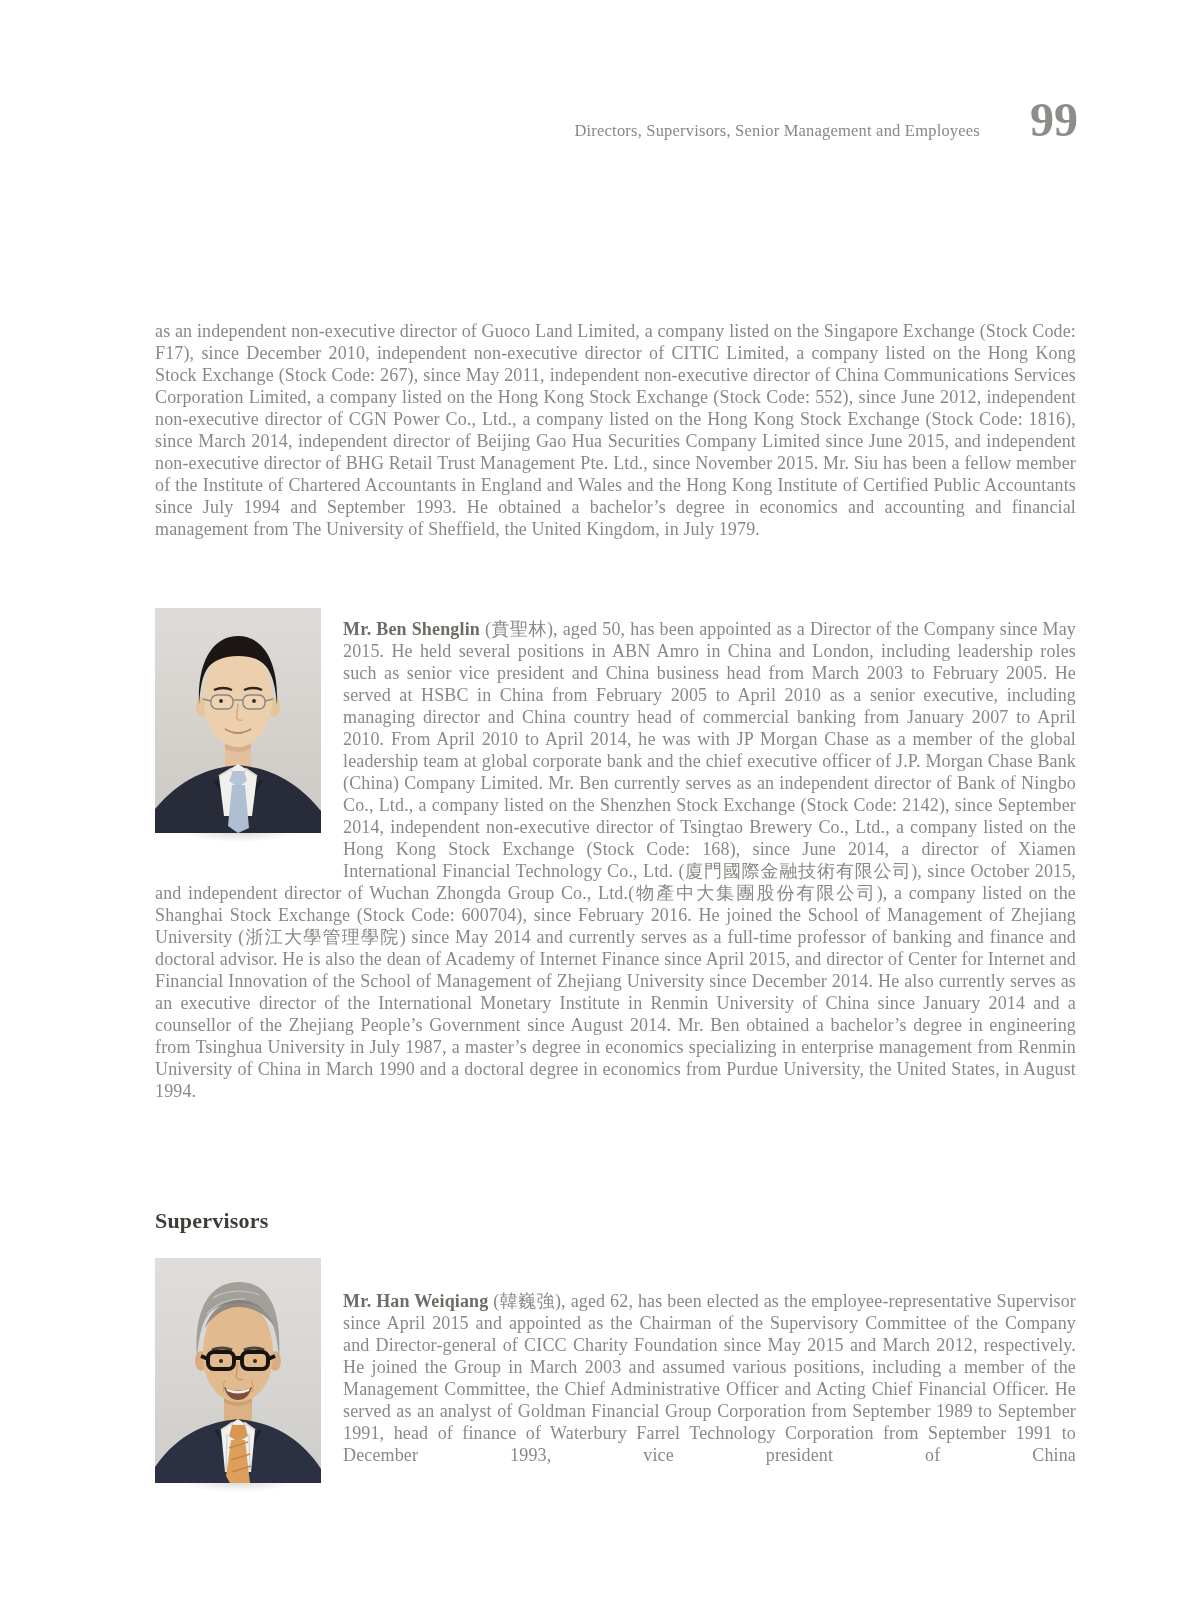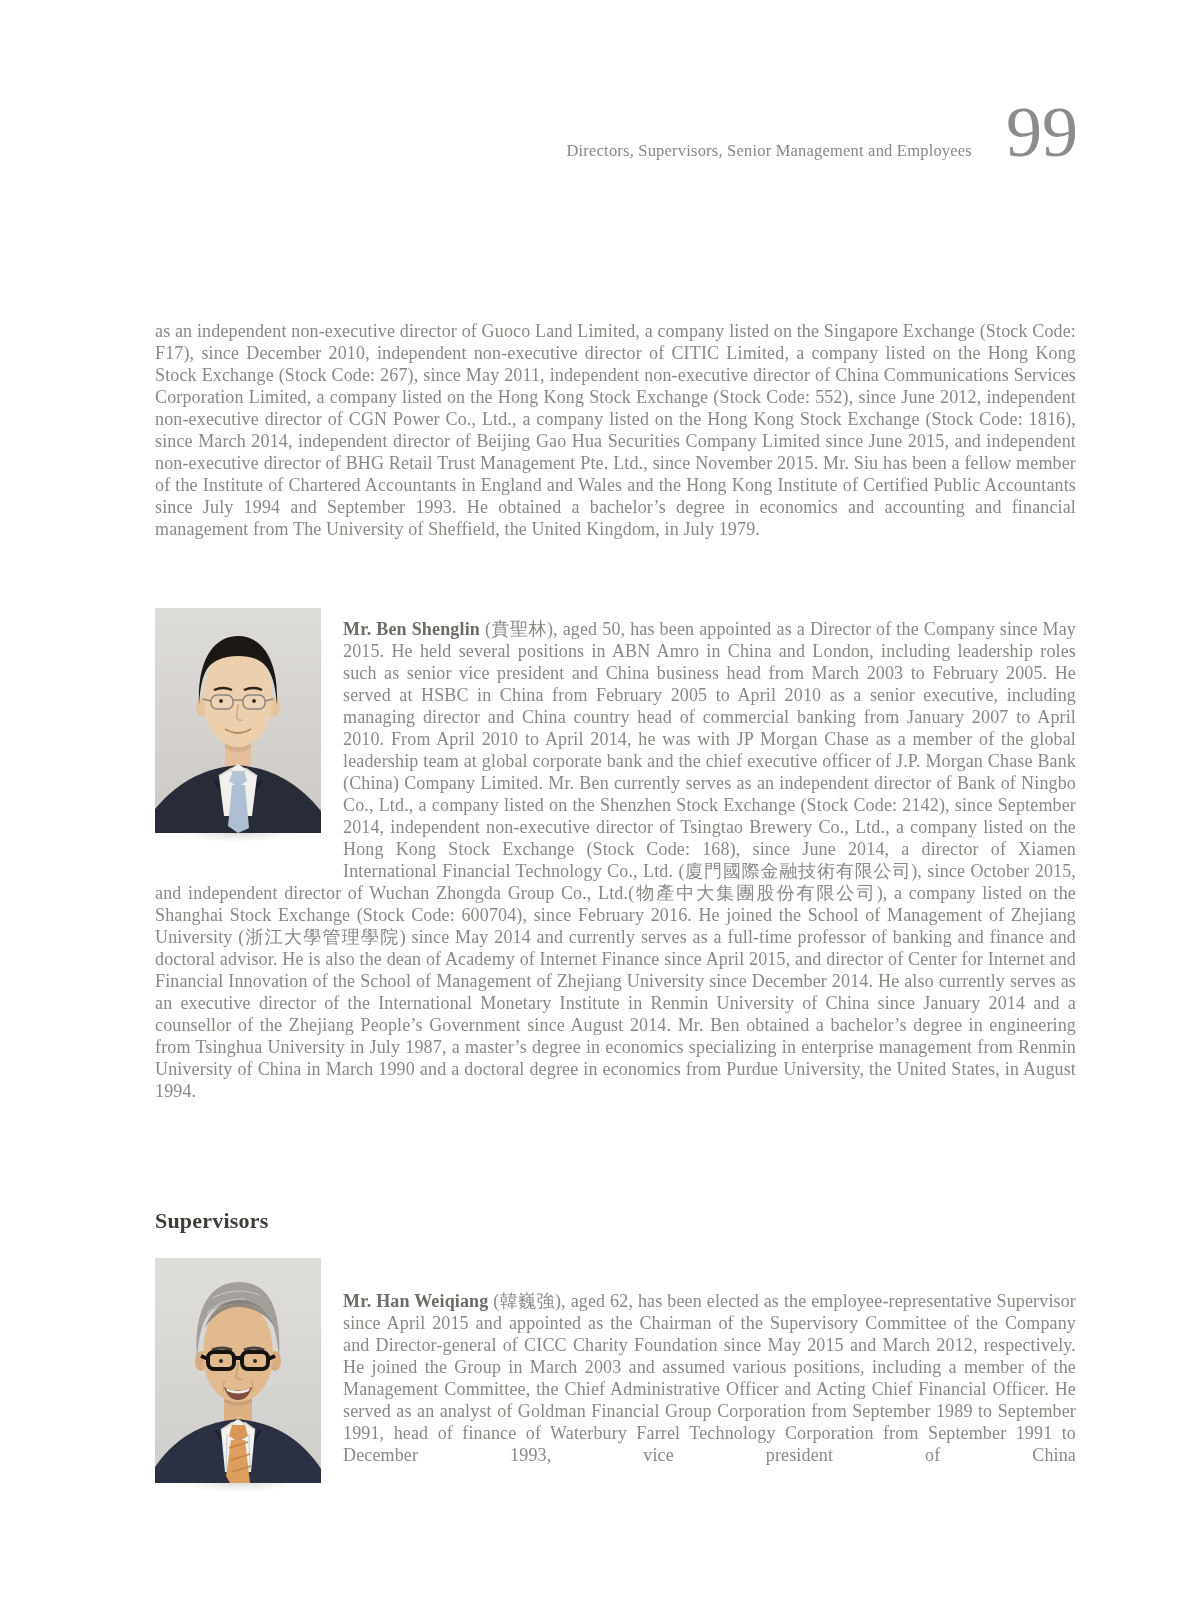--- a/index.html
+++ b/index.html
@@ -6,27 +6,27 @@
   #page{
     position:relative;
     width:1190px;height:1615px;
     background:#ffffff;
     font-family:"Liberation Serif", serif;
     overflow:hidden;
   }
   
   .runhead{
     position:absolute;top:96px;right:112px;
-    display:flex;align-items:baseline;gap:34px;
+    display:flex;align-items:baseline;gap:50px;
   }
   .runhead .title{
     font-size:16.5px;color:#8a8784;letter-spacing:0.2px;white-space:nowrap;
   }
   .runhead .folio{
-    font-size:72px;color:#8e8c89;line-height:1;font-weight:400;
+    font-size:48px;color:#8e8c89;line-height:1;font-weight:700;
   }
   
   .para{
     font-size:18px;line-height:22px;color:#8b8884;
     text-align:justify;letter-spacing:0.15px;hyphens:none;
   }
   .para b{font-weight:bold;color:#6e6b66;}
   #p-siu{position:absolute;top:302px;left:155px;width:921px;}
   #sec-ben{position:absolute;top:600px;left:155px;width:921px;}
   #heading-supervisors{

